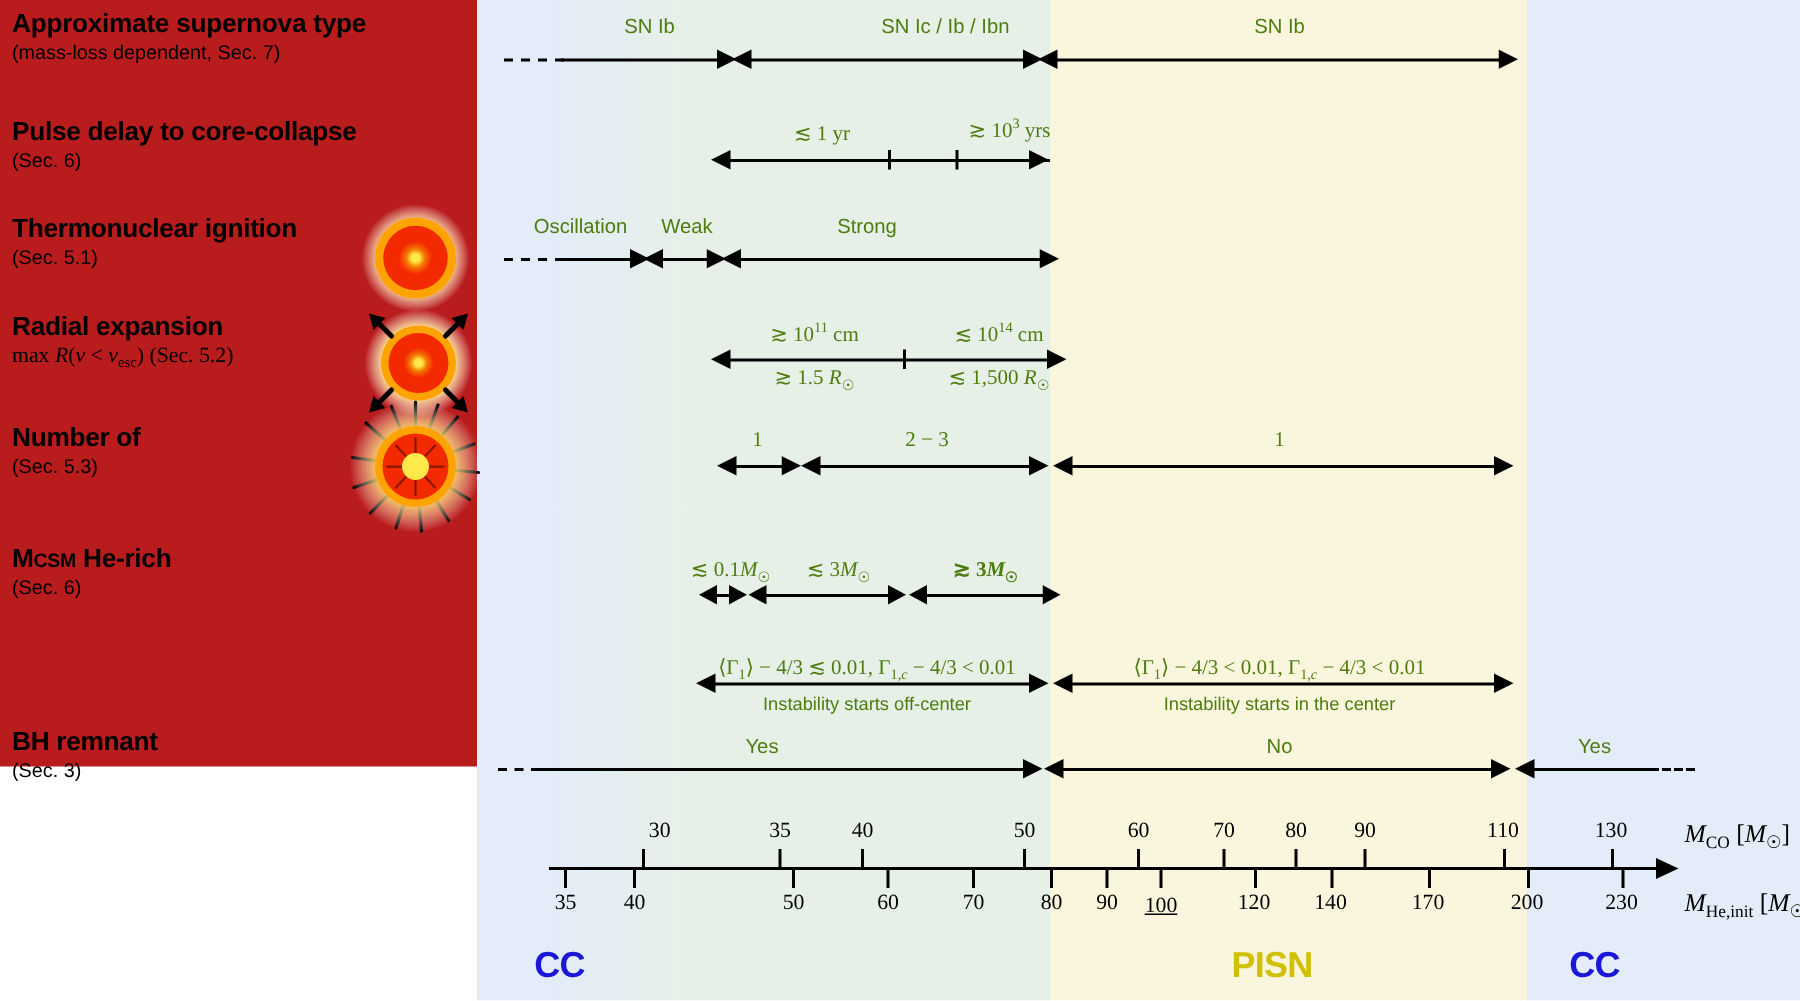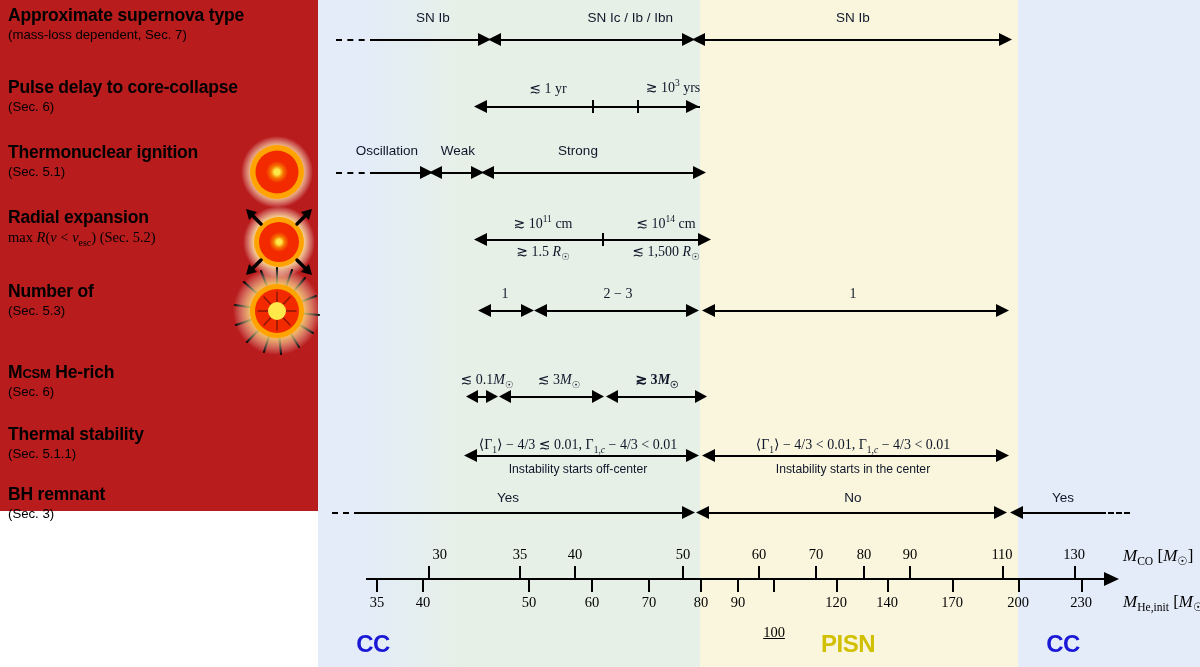--- a/index.html
+++ b/index.html
@@ -34,21 +34,21 @@
   .bands{position:absolute;inset:0;}
   .band{position:absolute;top:0;bottom:0;}
 
   .row{position:absolute;left:0;right:0;}
   .axisline{position:absolute;height:0;border-top:2.1px solid #000;}
   .dash{position:absolute;height:0;border-top:2.2px dashed #000;}
   .tick{position:absolute;width:2.2px;background:#000;}
 
   .alab{
     position:absolute;text-align:center;white-space:nowrap;
-    font-family:"Liberation Serif", serif;font-size:14px;color:#0f172a;
+    font-family:"Liberation Serif", serif;font-size:14px;color:#4d7c0f;
   }
   .alab.sans{font-family:"Liberation Sans", sans-serif;font-size:13.5px;}
   .alab.small{font-size:12.2px;font-family:"Liberation Sans", sans-serif;}
 
   .ticklab{
     position:absolute;text-align:center;white-space:nowrap;
     font-family:"Liberation Serif", serif;font-size:14.5px;color:#000;
   }
   .axtitle{
     position:absolute;white-space:nowrap;
@@ -92,24 +92,20 @@
     <div class="rowlabel" style="top:282px;">
       <div class="ttl">Number of</div>
       <div class="sub">(Sec. 5.3)</div>
     </div>
 
     <div class="rowlabel" style="top:363px;">
       <div class="ttl">M<span class="sc">CSM</span> He-rich</div>
       <div class="sub">(Sec. 6)</div>
     </div>
 
-    <div class="rowlabel" style="top:425px;">
-      <div class="ttl">Thermal stability</div>
-      <div class="sub">(Sec. 5.1.1)</div>
-    </div>
 
     <div class="rowlabel" style="top:485px;">
       <div class="ttl">BH remnant</div>
       <div class="sub">(Sec. 3)</div>
     </div>
 
     <div class="icon" style="left:240px;top:135px;">
       <svg width="74" height="74" viewBox="0 0 74 74">
         <defs>
           <radialGradient id="glowA" cx="50%" cy="50%" r="50%">
@@ -421,21 +417,21 @@
       <div class="tick" style="left:700px;top:579px;height:13px;"></div>
       <div class="tick" style="left:763px;top:579px;height:13px;"></div>
 
       <div class="ticklab" style="left:41px;top:594px;width:36px;">35</div>
       <div class="ticklab" style="left:87px;top:594px;width:36px;">40</div>
       <div class="ticklab" style="left:193px;top:594px;width:36px;">50</div>
       <div class="ticklab" style="left:256px;top:594px;width:36px;">60</div>
       <div class="ticklab" style="left:313px;top:594px;width:36px;">70</div>
       <div class="ticklab" style="left:365px;top:594px;width:36px;">80</div>
       <div class="ticklab" style="left:402px;top:594px;width:36px;">90</div>
-      <div class="ticklab" style="left:434px;top:624px;width:44px;text-decoration:underline;">100</div>
+      <div class="ticklab" style="left:434px;top:596px;width:44px;text-decoration:underline;">100</div>
       <div class="ticklab" style="left:496px;top:594px;width:44px;">120</div>
       <div class="ticklab" style="left:547px;top:594px;width:44px;">140</div>
       <div class="ticklab" style="left:612px;top:594px;width:44px;">170</div>
       <div class="ticklab" style="left:678px;top:594px;width:44px;">200</div>
       <div class="ticklab" style="left:741px;top:594px;width:44px;">230</div>
 
       <div class="axtitle" style="left:805px;top:546px;"><span class="it">M</span><sub>CO</sub> [<span class="it">M</span><sub>☉</sub>]</div>
       <div class="axtitle" style="left:805px;top:592px;"><span class="it">M</span><sub>He,init</sub> [<span class="it">M</span><sub>☉</sub>]</div>
     </div>
 

